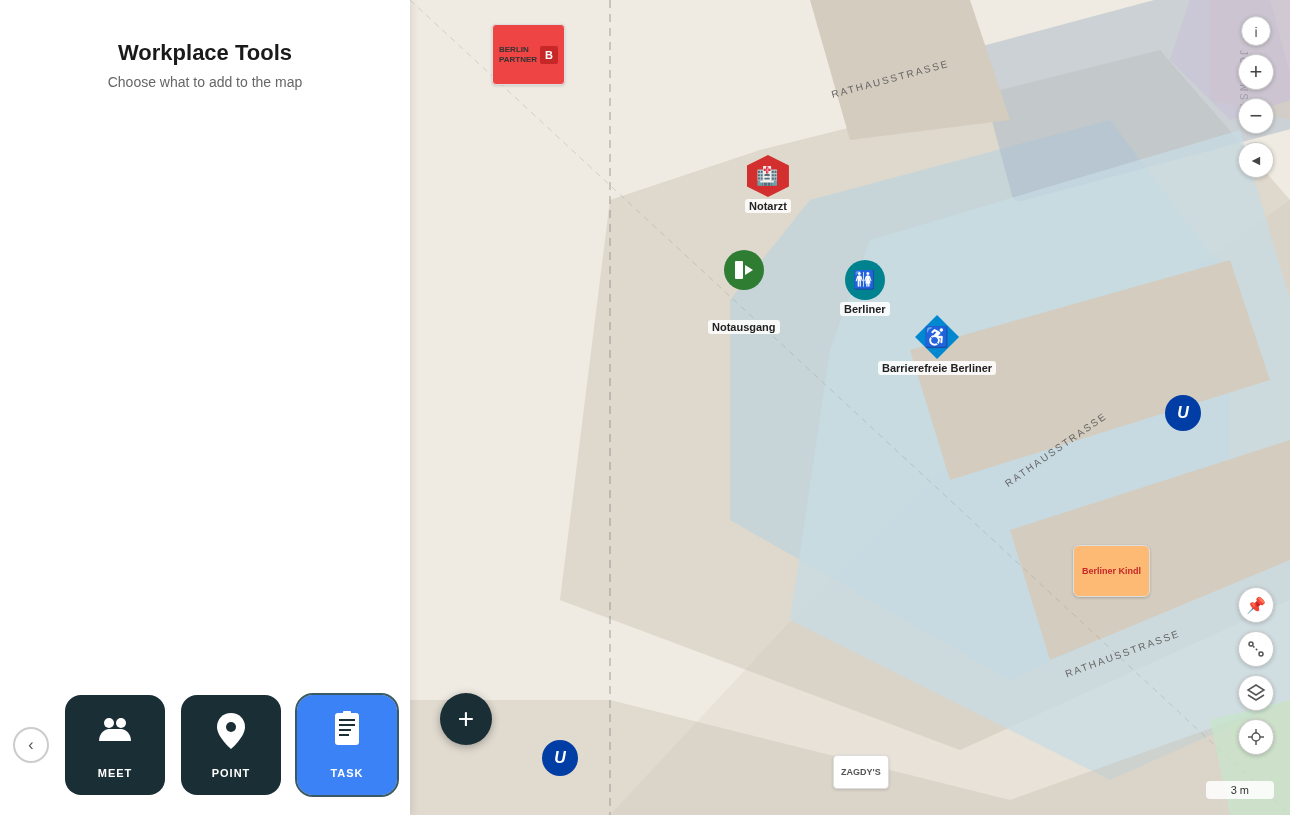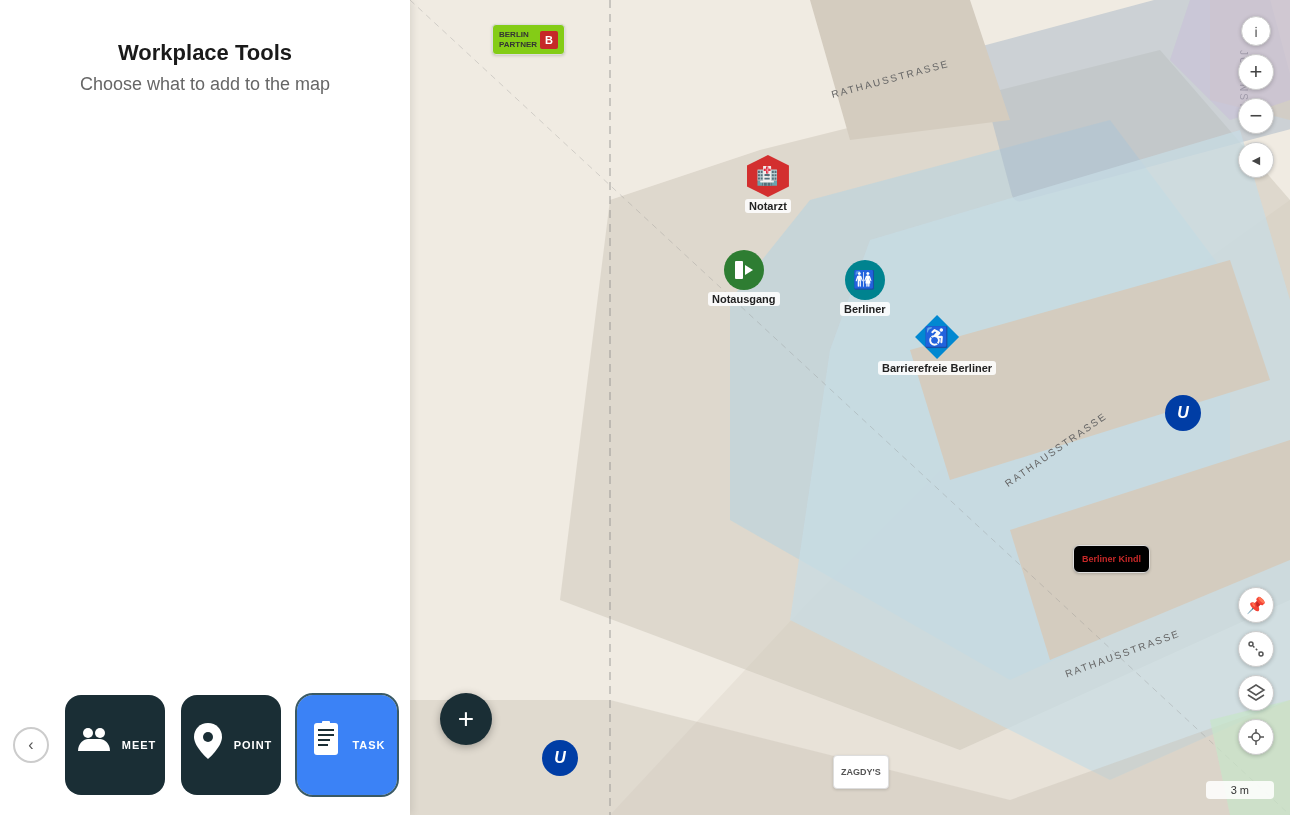--- a/index.html
+++ b/index.html
@@ -27,21 +27,21 @@
     }
 
     .panel-title {
       font-size: 22px;
       font-weight: 700;
       color: #1a1a1a;
       margin-bottom: 8px;
     }
 
     .panel-subtitle {
-      font-size: 18px;
+      font-size: 14px;
       color: #666;
     }
 
     .tools-row {
       display: flex;
       align-items: center;
       gap: 16px;
       width: 100%;
       justify-content: center;
       position: relative;
@@ -61,21 +61,21 @@
       font-size: 16px;
       flex-shrink: 0;
     }
 
     .tool-card {
       width: 100px;
       height: 100px;
       background: #1a2e35;
       border-radius: 16px;
       display: flex;
-      flex-direction: row;
+      flex-direction: column;
       align-items: center;
       justify-content: center;
       cursor: pointer;
       gap: 8px;
       flex-shrink: 0;
     }
 
     .tool-card.active {
       background: #3b82f6;
       outline: 2px solid #3a5a65;
@@ -240,24 +240,24 @@
       margin-top: 2px;
       white-space: nowrap;
       text-align: center;
     }
 
     
     .berlin-partner-badge {
       position: absolute;
       top: 24px;
       left: 80px;
-      background: #84cc16;
+      background: #ef4444;
       border: 1px solid #ddd;
       border-radius: 4px;
-      padding: 5px 6px;
+      padding: 20px 6px;
       font-size: 9px;
       font-weight: 700;
       display: flex;
       align-items: center;
       gap: 3px;
       color: #333;
       box-shadow: 0 1px 3px rgba(0,0,0,0.15);
     }
 
     .berlin-b {
@@ -285,24 +285,24 @@
       justify-content: center;
       color: white;
       font-size: 16px;
       font-weight: 900;
       font-style: italic;
     }
 
     
     .berliner-kindl {
       position: absolute;
-      background: #000000;
+      background: #fdba74;
       border: 1px solid #ddd;
       border-radius: 6px;
-      padding: 8px 8px;
+      padding: 20px 8px;
       font-size: 9px;
       font-weight: 700;
       color: #c62828;
       box-shadow: 0 1px 3px rgba(0,0,0,0.2);
     }
   </style>
 </head>
 <body>
 
 <div id="left-panel">
@@ -399,21 +399,21 @@
     <div class="berlin-b">B</div>
   </div>
 
   
   <div class="marker" style="position:absolute; top:155px; left:335px;">
     <div style="width:42px;height:42px;background:#d32f2f;clip-path:polygon(50% 0%,100% 25%,100% 75%,50% 100%,0% 75%,0% 25%);display:flex;align-items:center;justify-content:center;color:white;font-size:18px;">🏥</div>
     <div class="marker-label">Notarzt</div>
   </div>
 
   
-  <div class="marker" style="position:absolute; top:250px; left:298px;">
+  <div class="marker" style="position:absolute; top:250px; left:298px;gap:28px;">
     <div style="width:40px;height:40px;background:#2e7d32;border-radius:50%;display:flex;align-items:center;justify-content:center;color:white;font-size:20px;">
       <svg width="22" height="22" viewBox="0 0 22 22" fill="white">
         <rect x="2" y="2" width="8" height="18" rx="1"></rect>
         <path d="M12 6 L20 11 L12 16Z"></path>
       </svg>
     </div>
     <div class="marker-label">Notausgang</div>
   </div>
 
   

